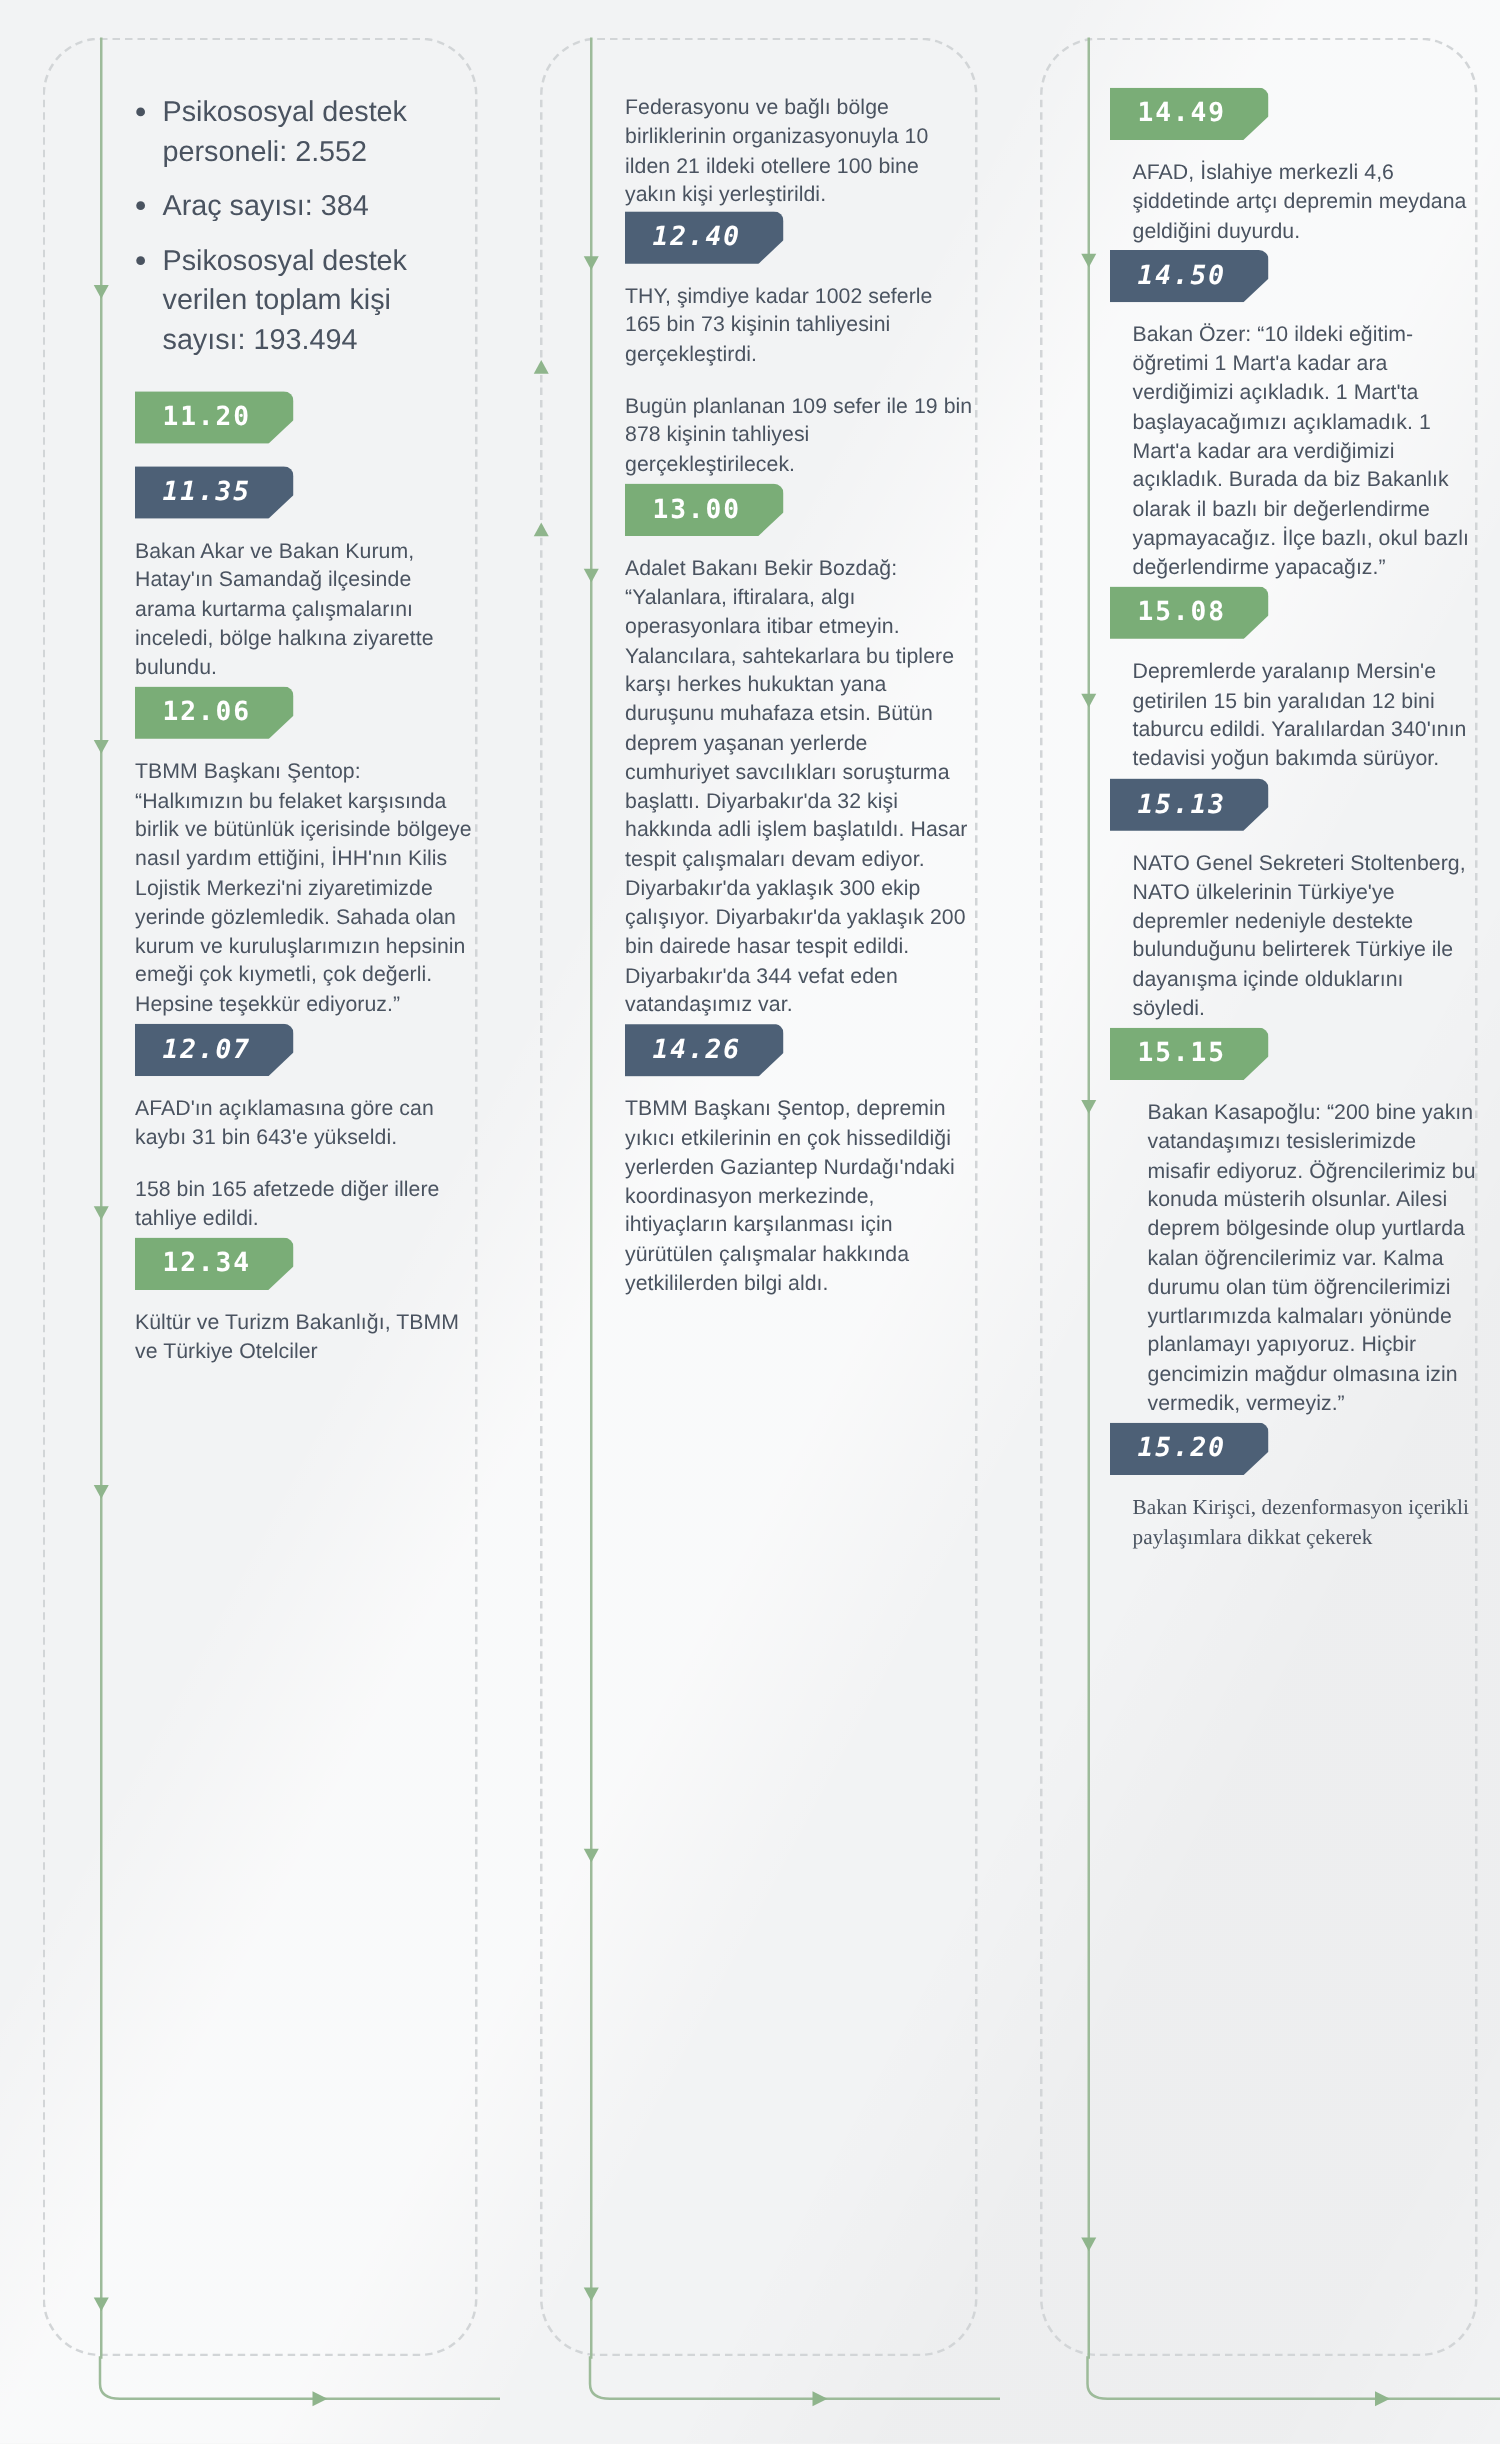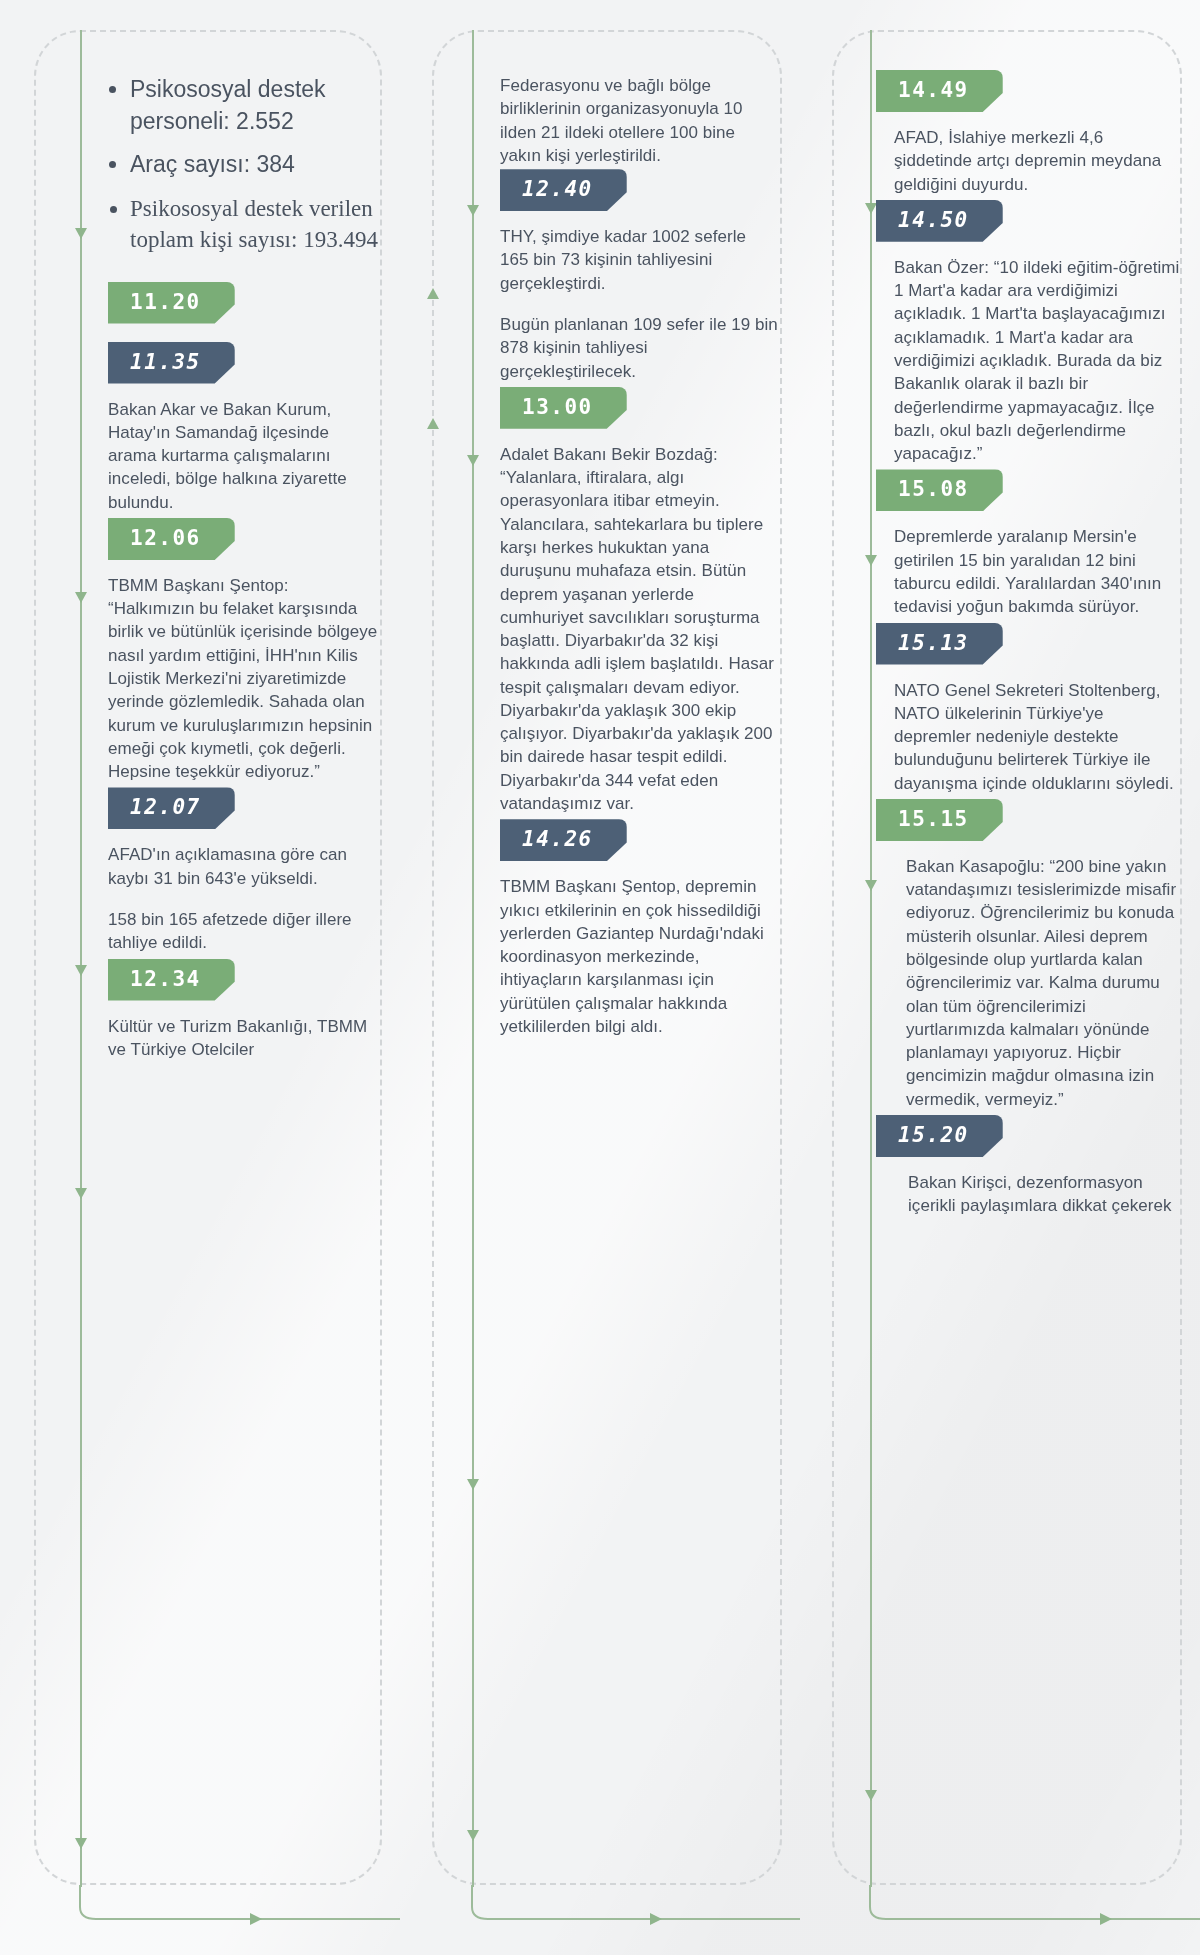--- a/index.html
+++ b/index.html
@@ -140,21 +140,21 @@
   .para:last-child { margin-bottom: 0; }
 
   ul.bullets {
     margin: 0 0 26px 0;
     padding-left: 22px;
     color: #4a5360;
     font-size: 23px;
     line-height: 1.37;
   }
   ul.bullets li { margin-bottom: 12px; }
-  ul.bullets li:last-child { margin-bottom: 0; font-family: Liberation Serif, serif; }
+  ul.bullets li:last-child { margin-bottom: 0; }
 
   .block { margin-bottom: 2px; }
 </style>
 </head>
 <body>
 
 <div class="bg-sheen"></div>
 <div class="bg-sheen2"></div>
 
 <div class="board">
@@ -266,21 +266,21 @@
     <div class="arrow-down" style="left:65px; top:880px;"></div>
     <div class="arrow-down" style="left:65px; top:1790px;"></div>
 
     <div class="rail-tail">
       <svg viewBox="0 0 400 40" preserveAspectRatio="none">
         <path d="M70,0 L70,22 Q70,34 86,34 L400,34" fill="none" stroke="#9dbb9a" stroke-width="2"></path>
         <polygon points="300,28 312,34 300,40" fill="#8fb58c"></polygon>
       </svg>
     </div>
 
-    <div class="content" style="left:76px; right:16px; top:70px;">
+    <div class="content" style="left:88px; right:16px; top:70px;">
 
       <div class="entry">
         <div class="badge green">14.49</div>
         <p class="para" style="margin-left:18px;">AFAD, İslahiye merkezli 4,6 şiddetinde artçı depremin meydana geldiğini duyurdu.</p>
       </div>
 
       <div class="entry">
         <div class="badge blue">14.50</div>
         <p class="para" style="margin-left:18px;">Bakan Özer: “10 ildeki eğitim-öğretimi 1 Mart'a kadar ara verdiğimizi açıkladık. 1 Mart'ta başlayacağımızı açıklamadık. 1 Mart'a kadar ara verdiğimizi açıkladık. Burada da biz Bakanlık olarak il bazlı bir değerlendirme yapmayacağız. İlçe bazlı, okul bazlı değerlendirme yapacağız.”</p>
       </div>
@@ -295,19 +295,19 @@
         <p class="para" style="margin-left:18px;">NATO Genel Sekreteri Stoltenberg, NATO ülkelerinin Türkiye'ye depremler nedeniyle destekte bulunduğunu belirterek Türkiye ile dayanışma içinde olduklarını söyledi.</p>
       </div>
 
       <div class="entry">
         <div class="badge green">15.15</div>
         <p class="para" style="margin-left:30px;">Bakan Kasapoğlu: “200 bine yakın vatandaşımızı tesislerimizde misafir ediyoruz. Öğrencilerimiz bu konuda müsterih olsunlar. Ailesi deprem bölgesinde olup yurtlarda kalan öğrencilerimiz var. Kalma durumu olan tüm öğrencilerimizi yurtlarımızda kalmaları yönünde planlamayı yapıyoruz. Hiçbir gencimizin mağdur olmasına izin vermedik, vermeyiz.”</p>
       </div>
 
       <div class="entry">
         <div class="badge blue">15.20</div>
-        <p class="para" style="margin-left:32px;">Bakan Kirişci, dezenformasyon içerikli paylaşımlara dikkat çekerek</p>
+        <p class="para" style="margin-left:18px;font-family:Liberation Serif, serif;">Bakan Kirişci, dezenformasyon içerikli paylaşımlara dikkat çekerek</p>
       </div>
 
     </div>
   </div>
 
 </div>
 
 </body></html>

